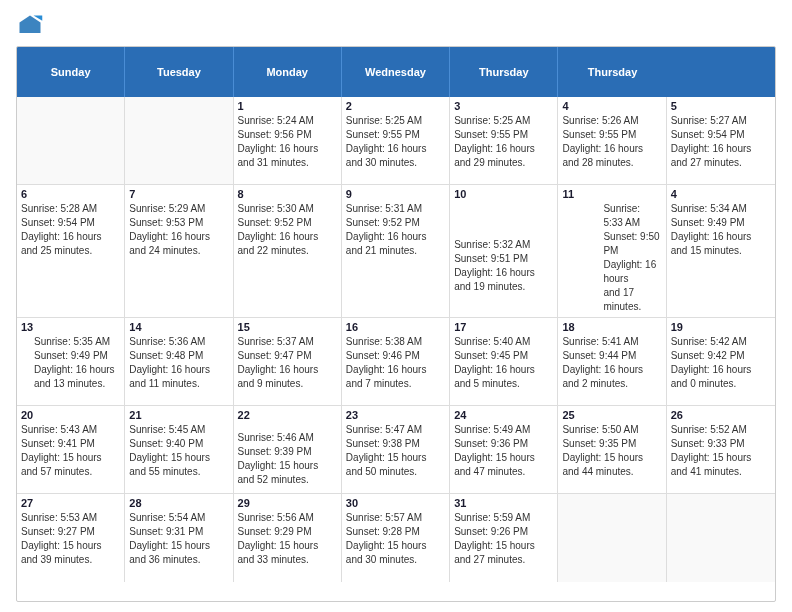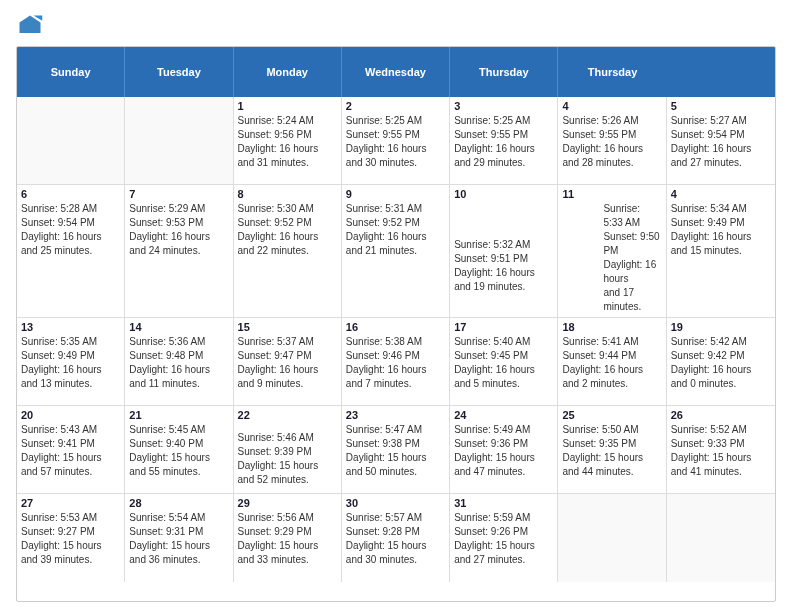--- a/index.html
+++ b/index.html
@@ -230,21 +230,21 @@
             <div class="day-num">4</div>
             <div class="day-info" style="white-space: pre-line;">Sunrise: 5:34 AM
 Sunset: 9:49 PM
 Daylight: 16 hours
 and 15 minutes.</div>
           </div>
         </div>
         <div class="cal-row" style="min-height: 88px;">
           <div class="cal-cell">
             <div class="day-num">13</div>
-            <div class="day-info" style="white-space: pre-line;">Sunrise: 5:35 AM
+            <div class="day-info" style="white-space: pre-line; margin-left: 13px;">Sunrise: 5:35 AM
 Sunset: 9:49 PM
 Daylight: 16 hours
 and 13 minutes.</div>
           </div>
           <div class="cal-cell">
             <div class="day-num">14</div>
             <div class="day-info" style="white-space: pre-line;">Sunrise: 5:36 AM
 Sunset: 9:48 PM
 Daylight: 16 hours
 and 11 minutes.</div>

